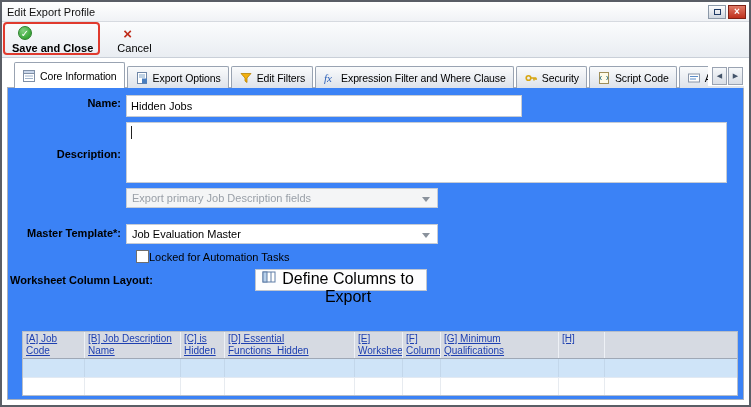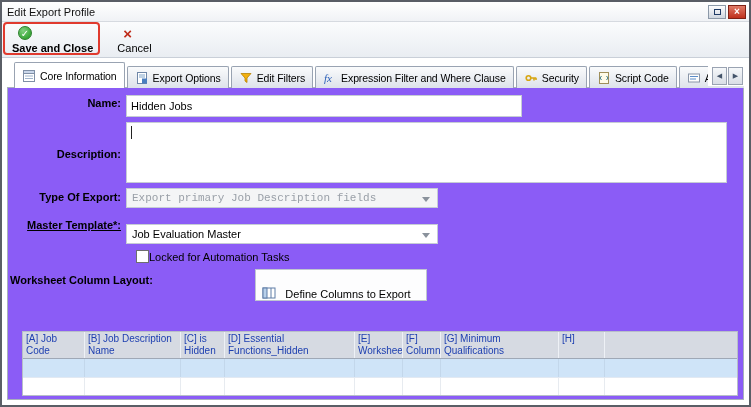--- a/index.html
+++ b/index.html
@@ -71,21 +71,21 @@
   }
   .tsbtn {
     width:15px; height:18px; display:flex; align-items:center; justify-content:center;
     border:1px solid #9aa3b2; background:linear-gradient(#f6f8fa,#d9dee6);
     font-size:7px; color:#44546a; cursor:pointer;
   }
 
   
   .tabpage {
     position:absolute; left:5px; right:5px; top:85px; bottom:5px;
-    border:1px solid #a8b0bd; background:#8b5cf6;
+    border:1px solid #a8b0bd; background:#3b82f6;
   }
   .flabel { position:absolute; font-weight:bold; font-size:11px; }
   .flabel.right { left:0; width:113px; text-align:right; }
 
   .text-input {
     position:absolute; border:1px solid #c6ccd5; background:#fff;
     font-family:"Liberation Sans", sans-serif; font-size:11px; padding:10px 4px; outline:none;
   }
   .caret { position:absolute; width:1px; height:13px; background:#222; }
 
@@ -97,31 +97,31 @@
   .dd-arrow {
     position:absolute; right:7px; top:8px; width:0; height:0;
     border-left:4px solid transparent; border-right:4px solid transparent;
     border-top:5px solid #8a929c;
   }
 
   .check-row { position:absolute; display:flex; align-items:center; cursor:pointer; }
   .checkbox { width:13px; height:13px; border:1px solid #6e6e6e; background:#fff; }
 
   .define-btn {
-    position:absolute; height:32px; border:1px solid #c0c6d0; background:#fdfdfe;
-    display:flex; align-items:flex-end; padding:0 6px; cursor:pointer; font-size:11px;
+    position:absolute; height:22px; border:1px solid #c0c6d0; background:#fdfdfe;
+    display:flex; align-items:flex-start; padding:0 6px; cursor:pointer; font-size:16px;
   }
   .define-btn .btn-text { flex:1; text-align:center; }
 
   
   .grid { position:absolute; left:14px; top:243px; width:716px; border:1px solid #b7bec9; }
   .ghead { display:flex; height:27px; background:#d6dae2; border-bottom:1px solid #9fa8b6; }
   .gh {
     font-size:10px; line-height:12px; color:#1d3fb0; padding:1px 3px;
-    border-right:1px solid #eef1f6; overflow:hidden; height:100%;
+    border-right:1px solid #eef1f6; overflow:hidden; height:100%;text-decoration:underline;
   }
   .grow { display:flex; height:18px; }
   .grow.blue { background:#cfe4f8; }
   .grow.white { background:#fff; border-top:1px solid #e2e9f2; }
   .gc { height:100%; border-right:1px solid rgba(160,175,195,.25); }
   .c0{width:62px}.c1{width:96px}.c2{width:44px}.c3{width:130px}.c4{width:48px}
   .c5{width:38px}.c6{width:118px}.c7{width:46px}.c8{flex:1;border-right:none}
 </style>
 </head>
 <body>
@@ -243,27 +243,26 @@
 
   <div class="tabpage">
 
     <div class="flabel right" style="top:9px;">Name:</div>
     <input class="text-input" style="left: 118px; top: 7px; width: 396px; height: 20px;" value="Hidden Jobs">
 
     <div class="flabel right" style="top:36px;margin-top:24px;">Description:</div>
     <textarea class="text-input" style="left: 118px; top: 34px; width: 601px; height: 61px; resize: none;"></textarea>
     <span class="caret" style="left:123px; top:38px;"></span>
 
-    <div class="flabel right" style="top:103px;">Type Of Export:</div>
-    <div class="combo disabled" style="left:118px; top:100px; width:312px;font-family:Liberation Mono, monospace;">
+    <div class="combo disabled" style="left:118px; top:100px; width:312px;">
       <span>Export primary Job Description fields</span>
       <span class="dd-arrow"></span>
     </div>
 
-    <div class="flabel right" style="top:131px;text-decoration:underline;">Master Template*:</div>
+    <div class="flabel right" style="top:139px;">Master Template*:</div>
     <div class="combo" style="left:118px; top:136px; width:312px;">
       <span>Job Evaluation Master</span>
       <span class="dd-arrow"></span>
     </div>
 
     <div class="check-row" style="left:128px; top:162px;">
       <span class="checkbox"></span>
       <span>Locked for Automation Tasks</span>
     </div>
 

